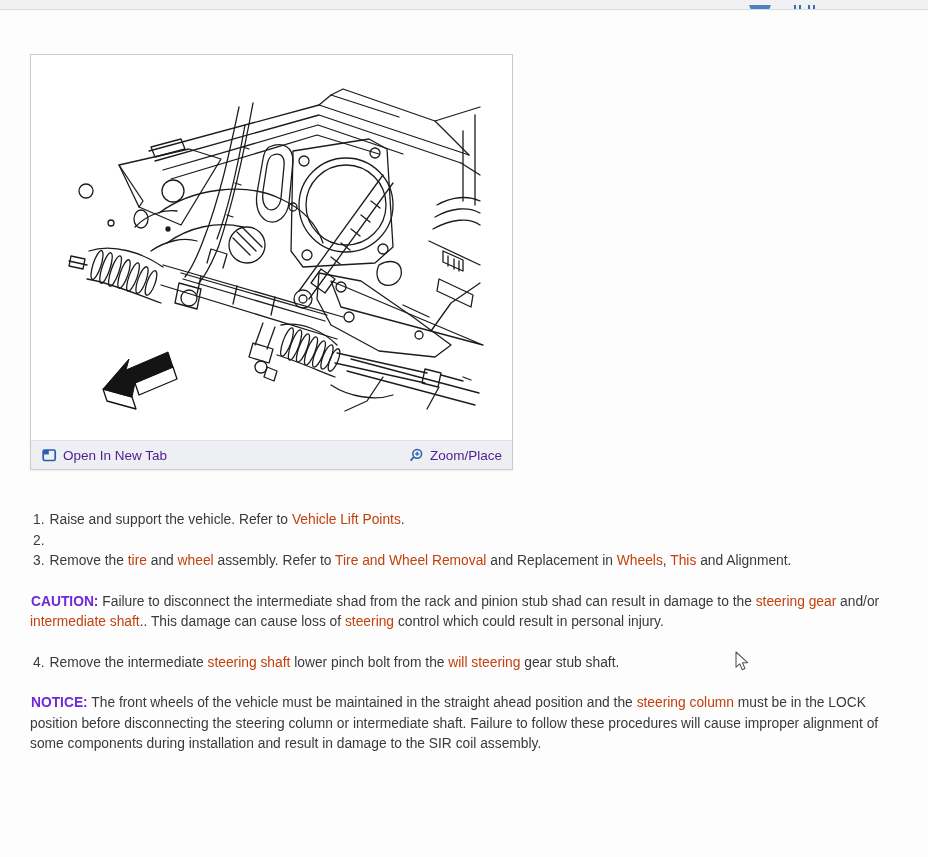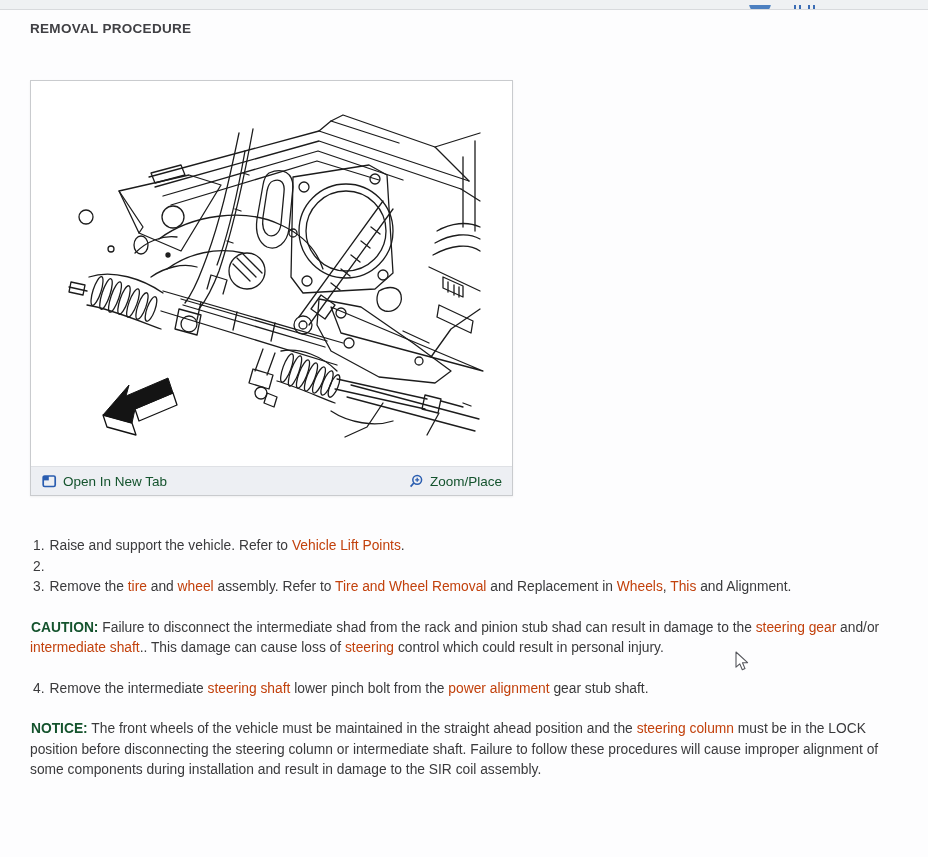--- a/index.html
+++ b/index.html
@@ -38,32 +38,32 @@
   .fig-img { width: 481px; height: 385px; background:#fff; position: relative; }
   .fig-img svg { display:block; width:100%; height:100%; }
   .fig-footer {
     height: 29px;
     background: #edeff3;
     border-top: 1px solid #dfe1e5;
     display: flex; align-items: center; justify-content: space-between;
     padding: 0 10px 0 11px;
   }
   .fig-link {
-    color: #14532d; font-size: 13.5px;
+    color: #4c1d95; font-size: 13.5px;
     display: inline-flex; align-items: center; gap: 6px;
     cursor: pointer; text-decoration: none;
   }
   
   .textblock { font-size: 13.8px; line-height: 20.5px; }
   .steps { margin-top: 40px; padding-left: 3px; }
   .step-row { display: flex; }
   .step-row .num { flex: 0 0 auto; padding-right: 5px; }
   .para { margin: 20px 0 0 0; }
   .para .pnum { padding-left: 3px; padding-right: 5px; }
-  .para .label { font-weight: bold; color: #14532d; padding-left: 1px; margin-top: 37px; }
+  .para .label { font-weight: bold; color: #6d28d9; padding-left: 1px; margin-top: 37px; }
   .link { color: #c2410c; cursor: pointer; }
   
   .cursor { position: absolute; left: 735px; top: 651px; pointer-events: none; }
 </style>
 </head>
 <body>
 
 <div class="topbar">
   <span class="bar-icon" style="left:748px; width:24px;">
     <svg width="24" height="9" viewBox="0 0 24 9">
@@ -73,21 +73,20 @@
   <span class="bar-icon" style="left:792px; width:26px;">
     <svg width="26" height="9" viewBox="0 0 26 9">
       <rect x="3" y="-9" width="19" height="15" rx="2" fill="none" stroke="#3a6cb4" stroke-width="2"></rect>
       <rect x="8" y="-4" width="9" height="9" fill="none" stroke="#3a6cb4" stroke-width="2"></rect>
     </svg>
   </span>
 </div>
 
 <div class="content">
 
-  <h1 class="heading">REMOVAL PROCEDURE</h1>
 
   <div class="figure">
     <div class="fig-img">
       <svg viewBox="0 0 481 385">
         <g fill="none" stroke="#1c1c1c" stroke-width="1.3" stroke-linecap="round" stroke-linejoin="round">
 
           <path d="M118,96 L288,50 L438,100"></path>
           <path d="M124,106 L288,60 L430,108"></path>
           <path d="M132,115 L287,70 L372,99"></path>
           <path d="M140,124 L286,80 L348,99"></path>
@@ -243,21 +242,21 @@
       <span class="num">3.</span>
       <span><span>Remove the </span><span class="link">tire</span><span> and </span><span class="link">wheel</span><span> assembly. Refer to </span><span class="link">Tire and Wheel Removal</span><span> and Replacement in </span><span class="link">Wheels</span><span>, </span><span class="link">This</span><span> and Alignment.</span></span>
     </div>
   </div>
 
   <p class="textblock para">
     <span class="label">CAUTION:</span><span><span> Failure to disconnect the intermediate shad from the rack and pinion stub shad can result in damage to the </span><span class="link">steering gear</span><span> and/or </span><span class="link">intermediate shaft</span><span>.. This damage can cause loss of </span><span class="link">steering</span><span> control which could result in personal injury.</span></span>
   </p>
 
   <p class="textblock para">
-    <span class="pnum">4.</span><span><span>Remove the intermediate </span><span class="link">steering shaft</span><span> lower pinch bolt from the </span><span class="link">power alignment</span><span> gear stub shaft.</span></span>
+    <span class="pnum">4.</span><span><span>Remove the intermediate </span><span class="link">steering shaft</span><span> lower pinch bolt from the </span><span class="link">will steering</span><span> gear stub shaft.</span></span>
   </p>
 
   <p class="textblock para">
     <span class="label">NOTICE:</span><span><span> The front wheels of the vehicle must be maintained in the straight ahead position and the </span><span class="link">steering column</span><span> must be in the LOCK position before disconnecting the steering column or intermediate shaft. Failure to follow these procedures will cause improper alignment of some components during installation and result in damage to the SIR coil assembly.</span></span>
   </p>
 
 
 </div>
 
 <div class="cursor">

